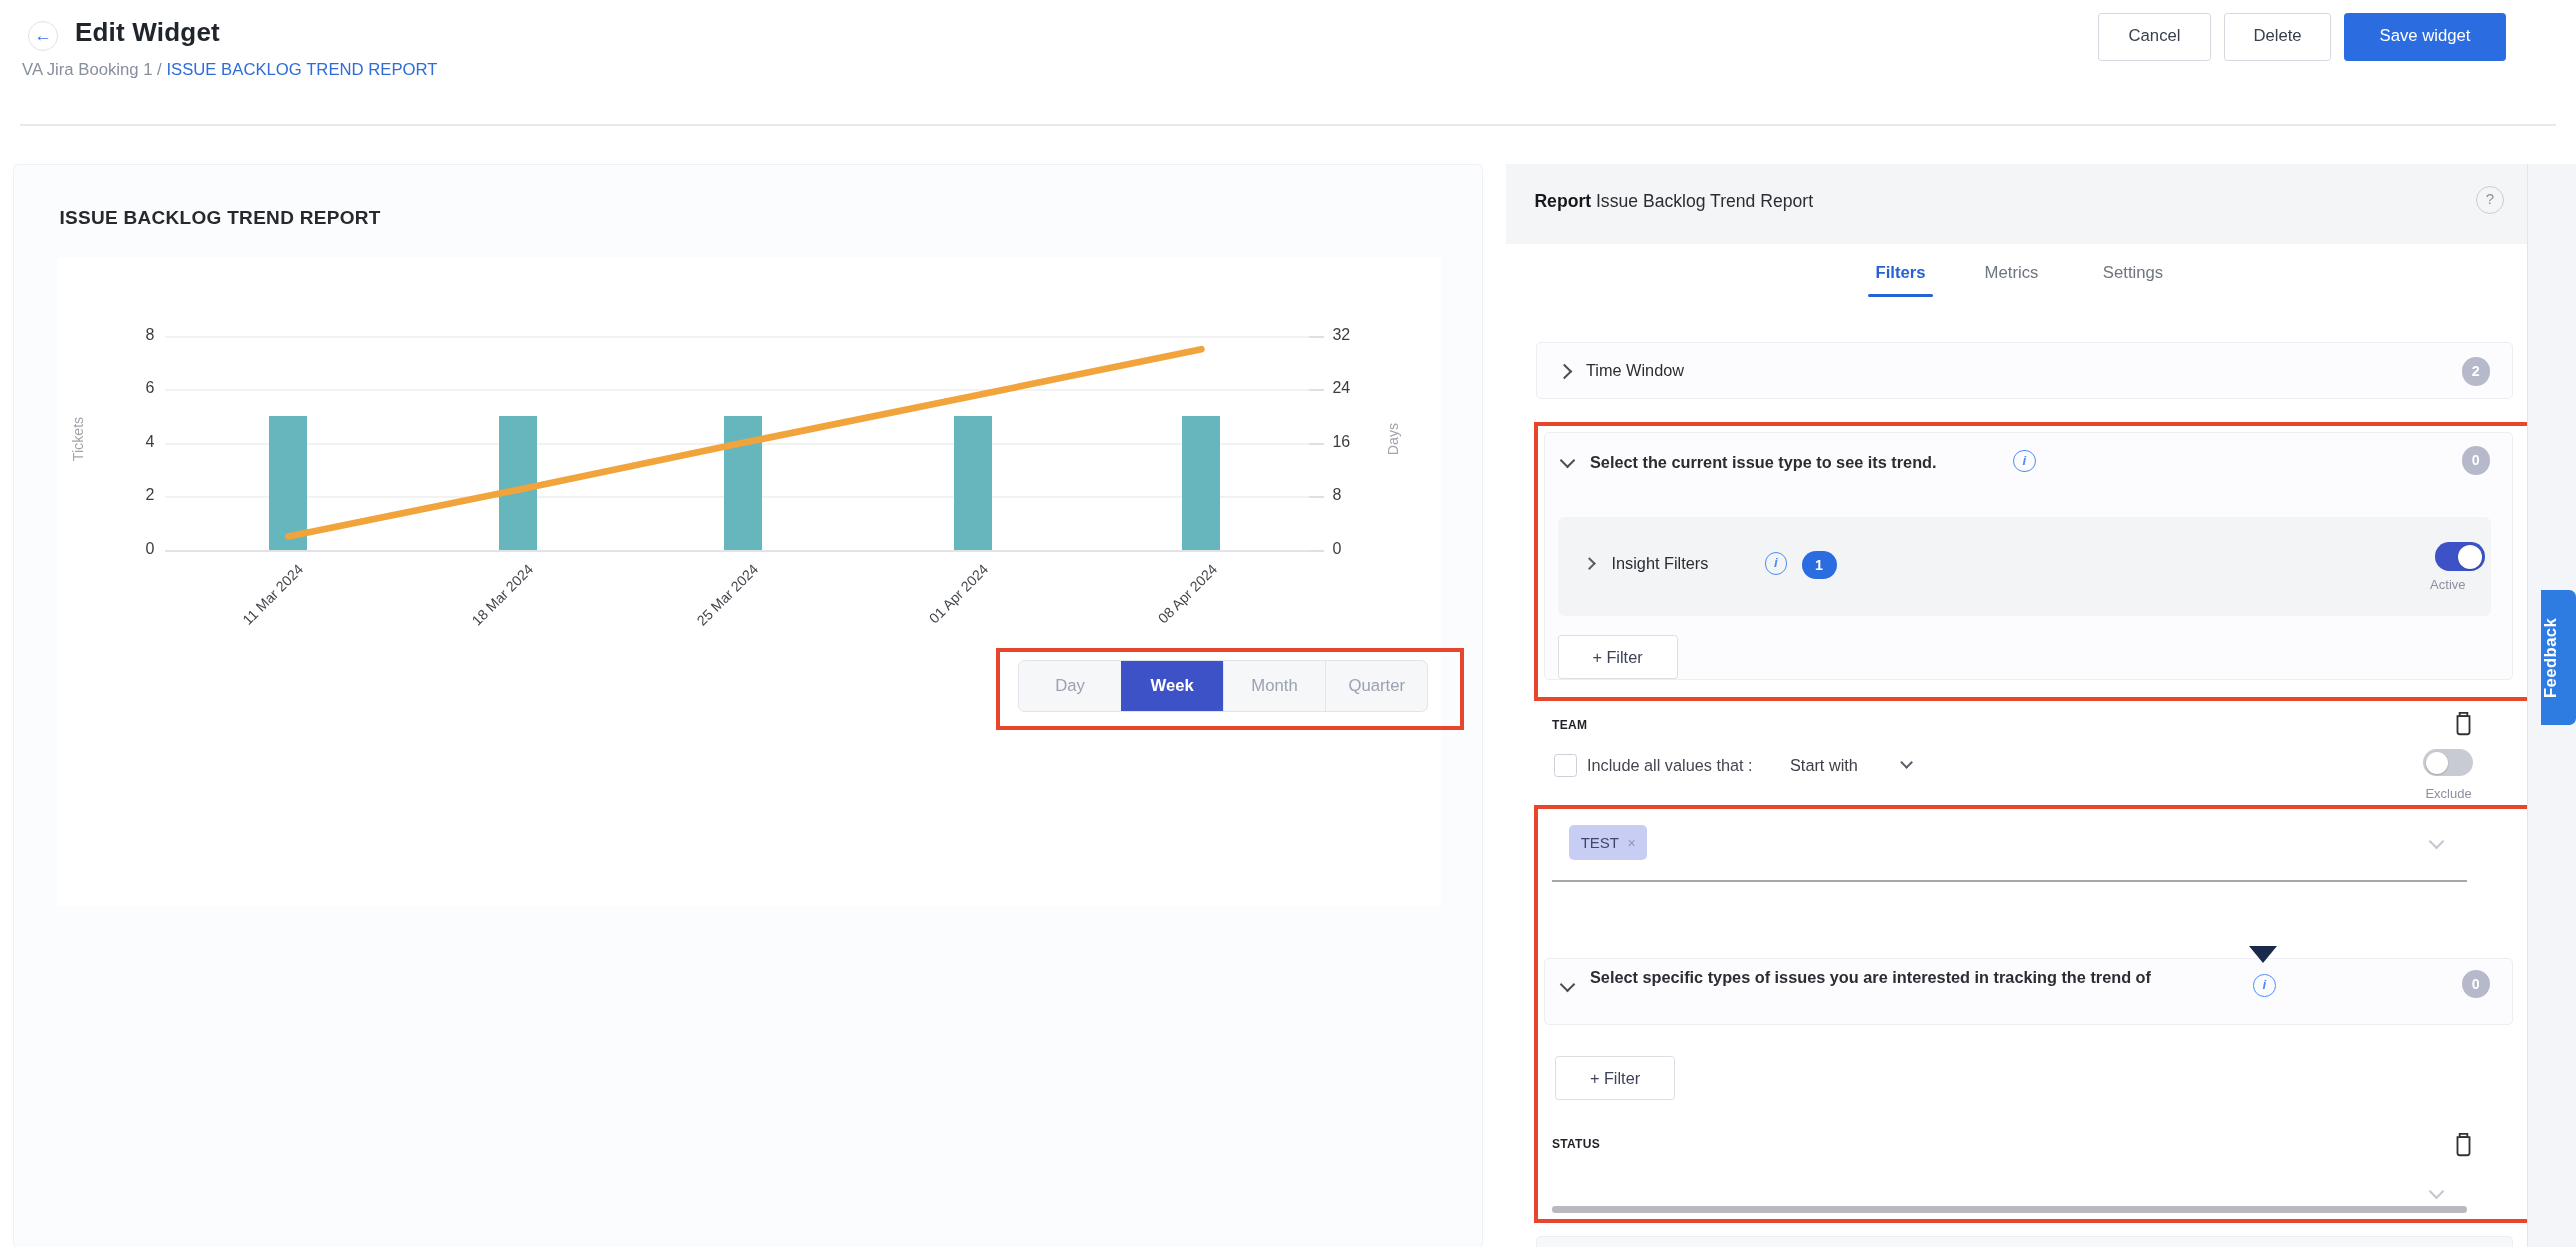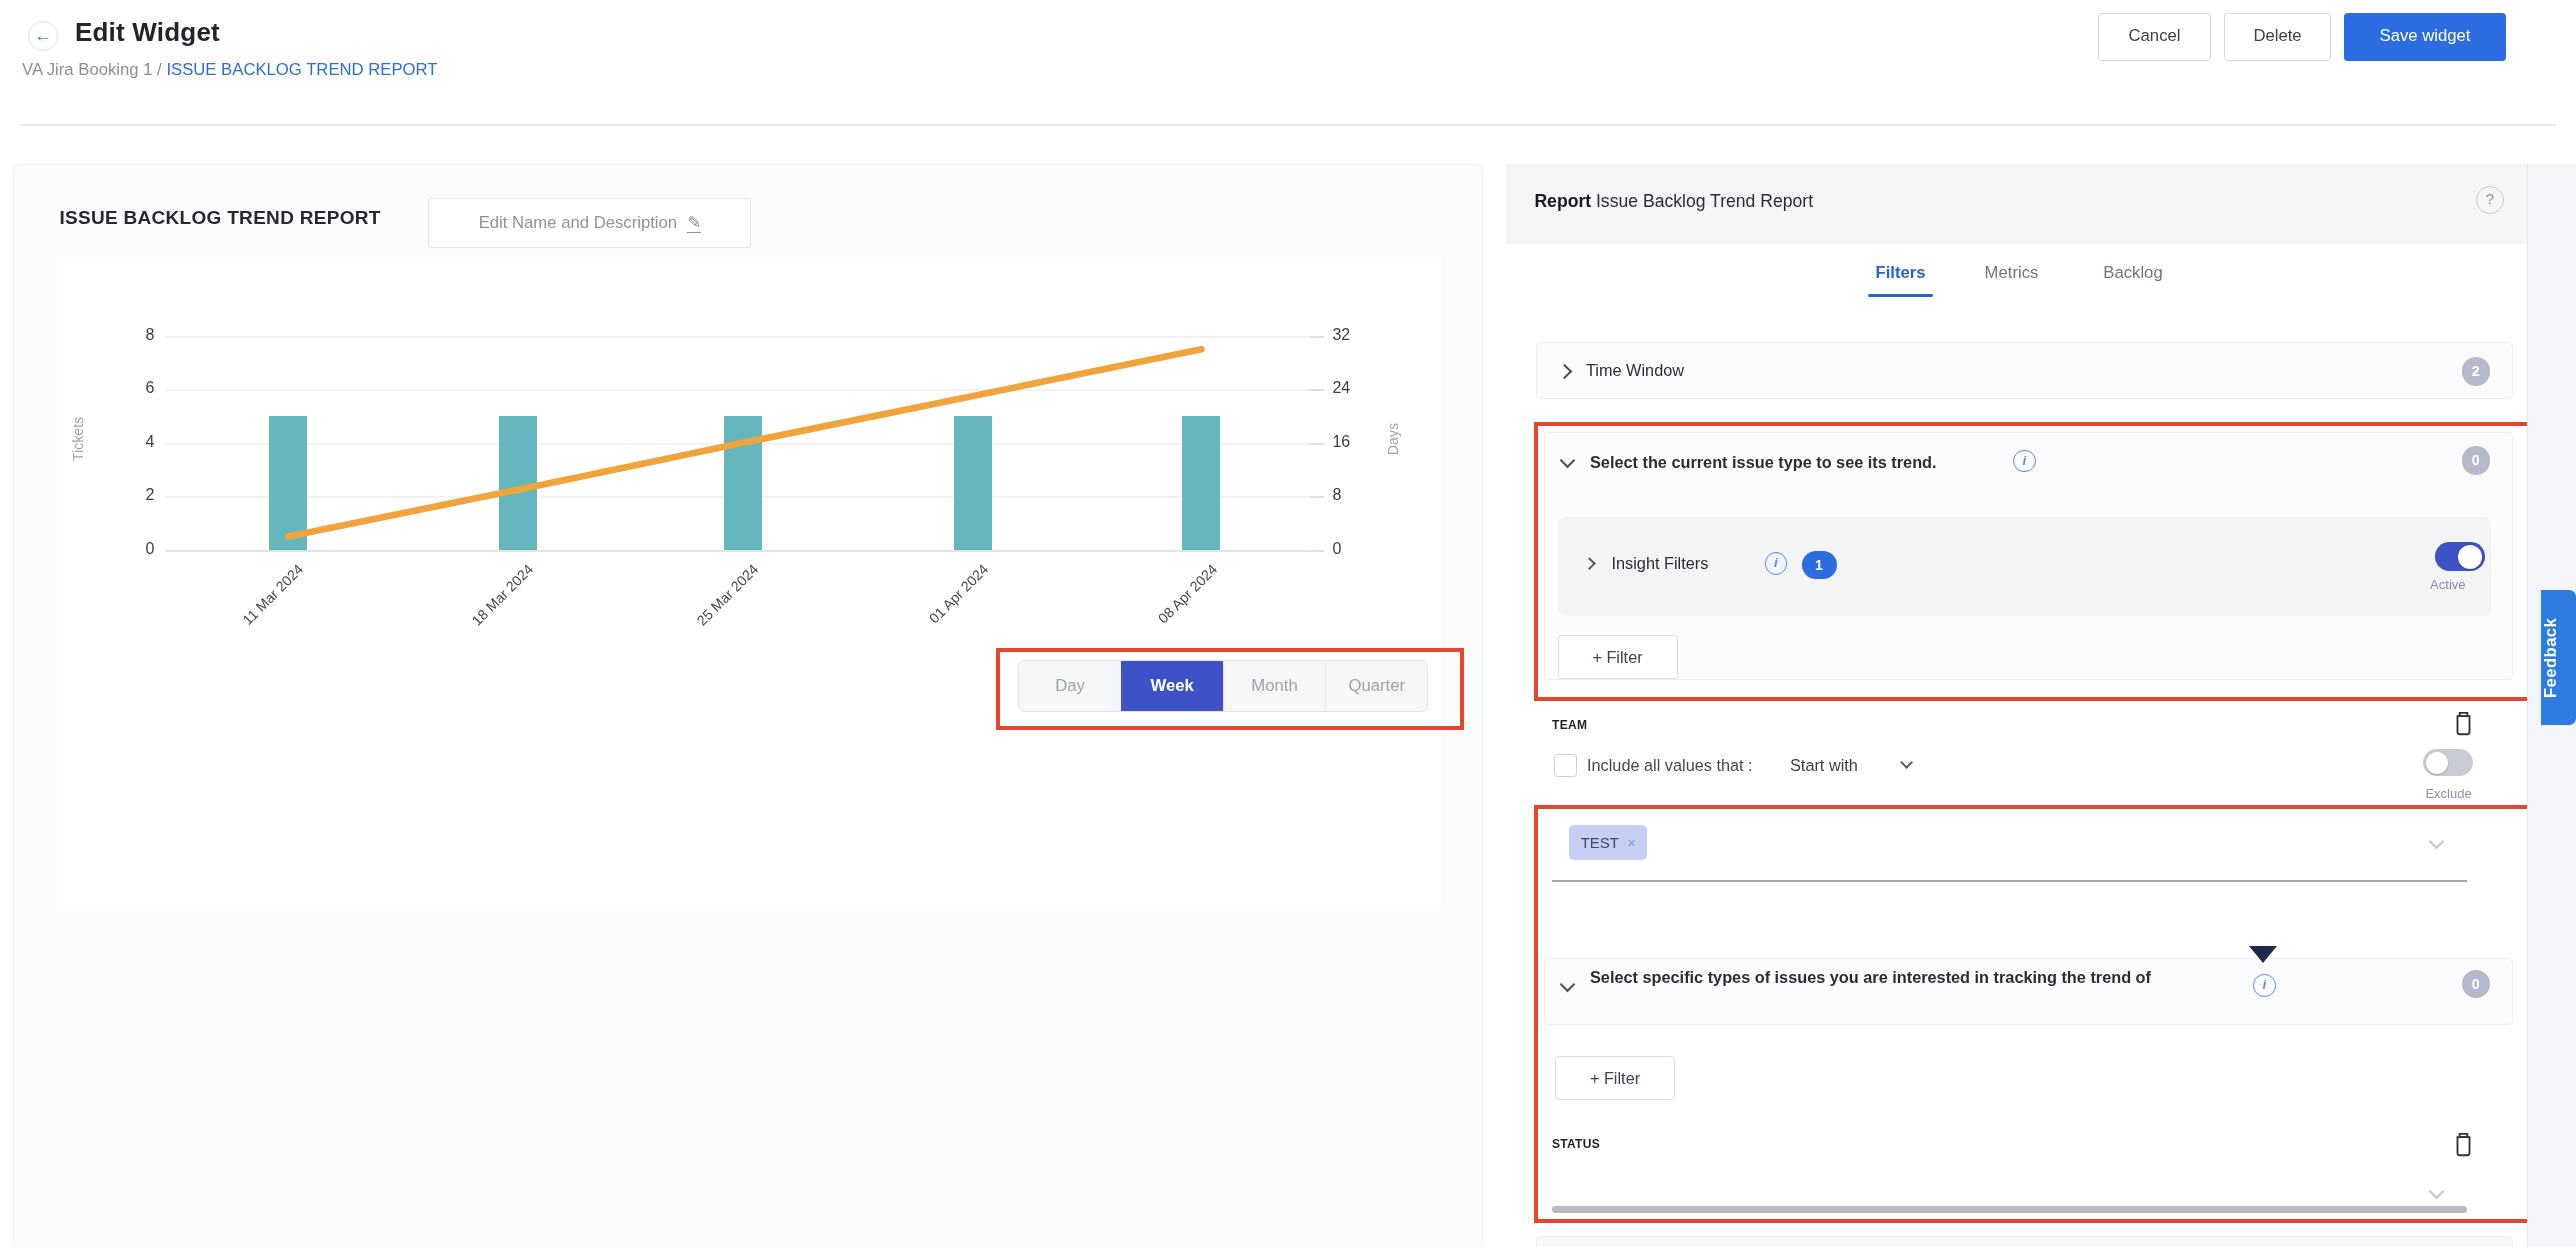--- a/index.html
+++ b/index.html
@@ -122,23 +122,20 @@
     <span>VA Jira Booking 1</span><span> / </span><span class="crumb-link">ISSUE BACKLOG TREND REPORT</span>
   </div>
   <div class="hdr-btn" id="btn-cancel">Cancel</div>
   <div class="hdr-btn" id="btn-delete">Delete</div>
   <div class="hdr-btn" id="btn-save">Save widget</div>
 </div>
 <div id="hdr-divider"></div>
 
 <div id="widget-card">
   <div id="widget-title">ISSUE BACKLOG TREND REPORT</div>
-  <div id="edit-name-btn">
-    <span>Edit Name and Description</span><span class="pencil">✎</span>
-  </div>
   <div id="plot-panel"></div>
   <div id="chart-layer" class="abs" style="left:0;top:0;width:1470px;height:753px;">
       <div class="gridline base" style="left:151px;top:385px;width:1147px;"></div>
       <div class="ytick" style="left:100px;top:375px;">0</div>
       <div class="gridline" style="left:151px;top:331px;width:1147px;"></div>
       <div class="ytick" style="left:100px;top:321px;">2</div>
       <div class="gridline" style="left:151px;top:278px;width:1147px;"></div>
       <div class="ytick" style="left:100px;top:268px;">4</div>
       <div class="gridline" style="left:151px;top:224px;width:1147px;"></div>
       <div class="ytick" style="left:100px;top:214px;">6</div>
@@ -183,21 +180,21 @@
 <div id="report-panel">
   <div id="panel-band">
     <div id="panel-band-text">
       <b>Report</b> <span>Issue Backlog Trend Report</span>
     </div>
     <div id="help-icon">?</div>
   </div>
 
   <div class="tab active" style="left:351px;width:87px;">Filters</div>
   <div class="tab" style="left:458px;width:95px;">Metrics</div>
-  <div class="tab" style="left:580px;width:94px;">Backlog</div>
+  <div class="tab" style="left:580px;width:94px;">Settings</div>
   <div id="tab-underline"></div>
 
   <div class="section-card" style="left:30px;top:178px;width:977px;height:57px;">
     <span class="chev right" style="position:absolute;left:22px;top:23.4px;"></span>
     <span class="row-label" style="position:absolute;left:49px;top:17.6px;font-weight:500;">Time Window</span>
     <span class="badge-grey" style="right:22px;top:14.2px;">2</span>
   </div>
 
   <div class="section-card" style="left:38px;top:268px;width:969px;height:248px;">
     <span class="chev down" style="position:absolute;left:16.7px;top:22px;"></span>

